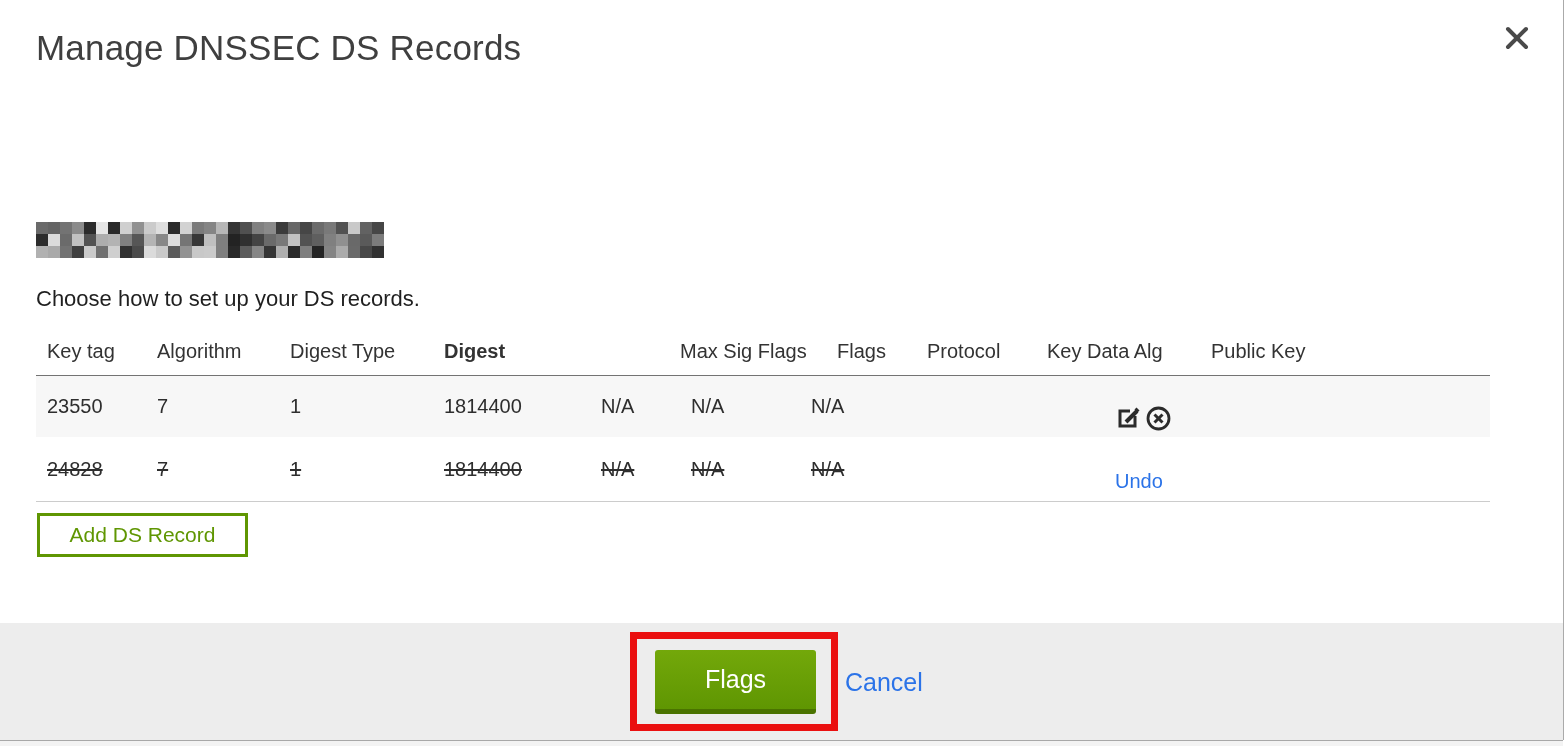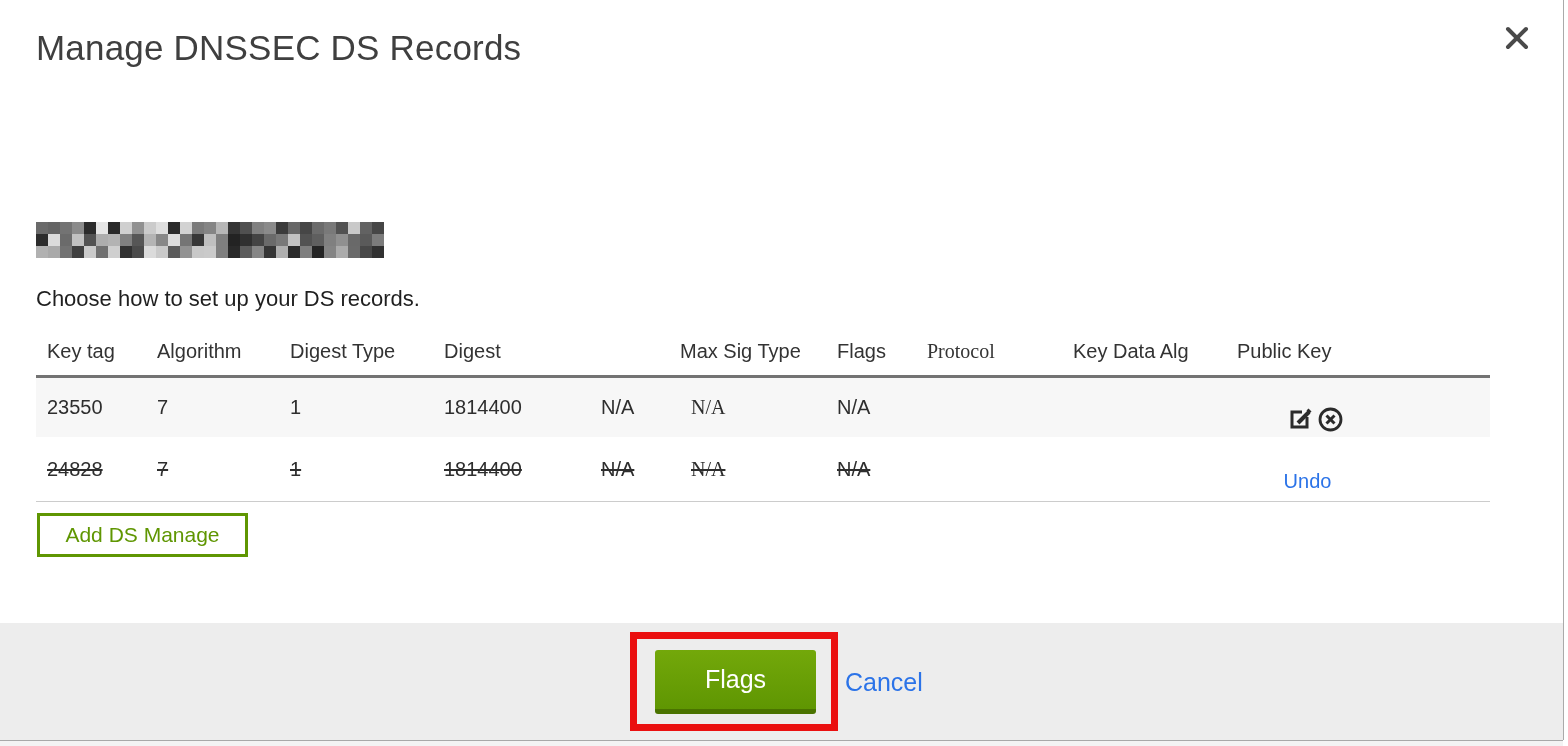--- a/index.html
+++ b/index.html
@@ -30,28 +30,28 @@
 
   
   .ds-table { position:absolute; left:36px; top:328px; width:1454px; font-size:20px; }
   .t-row { display:flex; align-items:center; }
   .t-head { height:47px; color:#333; }
   .t-head .cell { white-space:nowrap; }
   .cell { flex:0 0 auto; overflow:hidden; white-space:nowrap; }
   .c0 { width:121px; padding-left:11px; }
   .c1 { width:133px; }
   .c2 { width:154px; }
-  .c3 { width:236px; }
+  .c3 { width:236px;font-weight:bold; }
   .c4 { width:157px; }
   .c5 { width:90px; }
-  .c6 { width:120px;font-family:Liberation Serif, serif; }
-  .c7 { width:164px;margin-left:26px; }
+  .c6 { width:120px; }
+  .c7 { width:164px; }
   .c8 { width:140px; }
-  .c-act { flex:1 1 auto; display:flex; justify-content:center; align-items:center;margin-top:24px; }
-  .row-normal { height:62px; background:var(--row_alt_bg,#f7f7f7); border-top:3px solid #737373; }
+  .c-act { flex:1 1 auto; display:flex; justify-content:flex-start; align-items:center;margin-top:24px; }
+  .row-normal { height:62px; background:var(--row_alt_bg,#f7f7f7); border-top:1px solid #737373; }
   .row-deleted { height:65px; background:#fff; border-bottom:1px solid #ccc; }
   .row-deleted .cell { text-decoration:line-through; }
   .row-deleted .c-act { text-decoration:none; }
   .icon-btn { width:29px; height:29px; cursor:pointer; display:inline-block; }
   .undo-link { color:var(--link_blue,#2b73e8); text-decoration:none; padding-right:16px; cursor:pointer; }
 
   .add-btn {
     position:absolute; left:37px; top:513px; width:211px; height:44px;
     background:#fff; border:3px solid var(--green,#5f9602); color:var(--green,#5f9602);
     font-size:21px; font-family:inherit; cursor:pointer;
@@ -177,21 +177,21 @@
     </div>
 
   <p class="instruction">Choose how to set up your DS records.</p>
 
   <div class="ds-table">
     <div class="t-row t-head">
       <div class="cell c0">Key tag</div>
       <div class="cell c1">Algorithm</div>
       <div class="cell c2">Digest Type</div>
       <div class="cell c3">Digest</div>
-      <div class="cell c4">Max Sig Type</div>
+      <div class="cell c4">Max Sig Flags</div>
       <div class="cell c5">Flags</div>
       <div class="cell c6">Protocol</div>
       <div class="cell c7">Key Data Alg</div>
       <div class="cell c8">Public Key</div>
       <div class="c-act"></div>
     </div>
 
     <div class="t-row row-normal">
       <div class="cell c0">23550</div>
       <div class="cell c1">7</div>
@@ -227,21 +227,21 @@
       <div class="cell c5">N/A</div>
       <div class="cell c6">N/A</div>
       <div class="cell c7">N/A</div>
       <div class="cell c8"></div>
       <div class="c-act">
         <a class="undo-link" href="#">Undo</a>
       </div>
     </div>
   </div>
 
-  <button class="add-btn">Add DS Manage</button>
+  <button class="add-btn">Add DS Record</button>
 
   <div class="footer"></div>
 
   <button class="save-btn">Flags</button>
   <a class="cancel-link" href="#">Cancel</a>
 
   <div class="annotation-box"></div>
 
   <div class="right-edge"></div>
   <div class="bottom-edge"></div>

